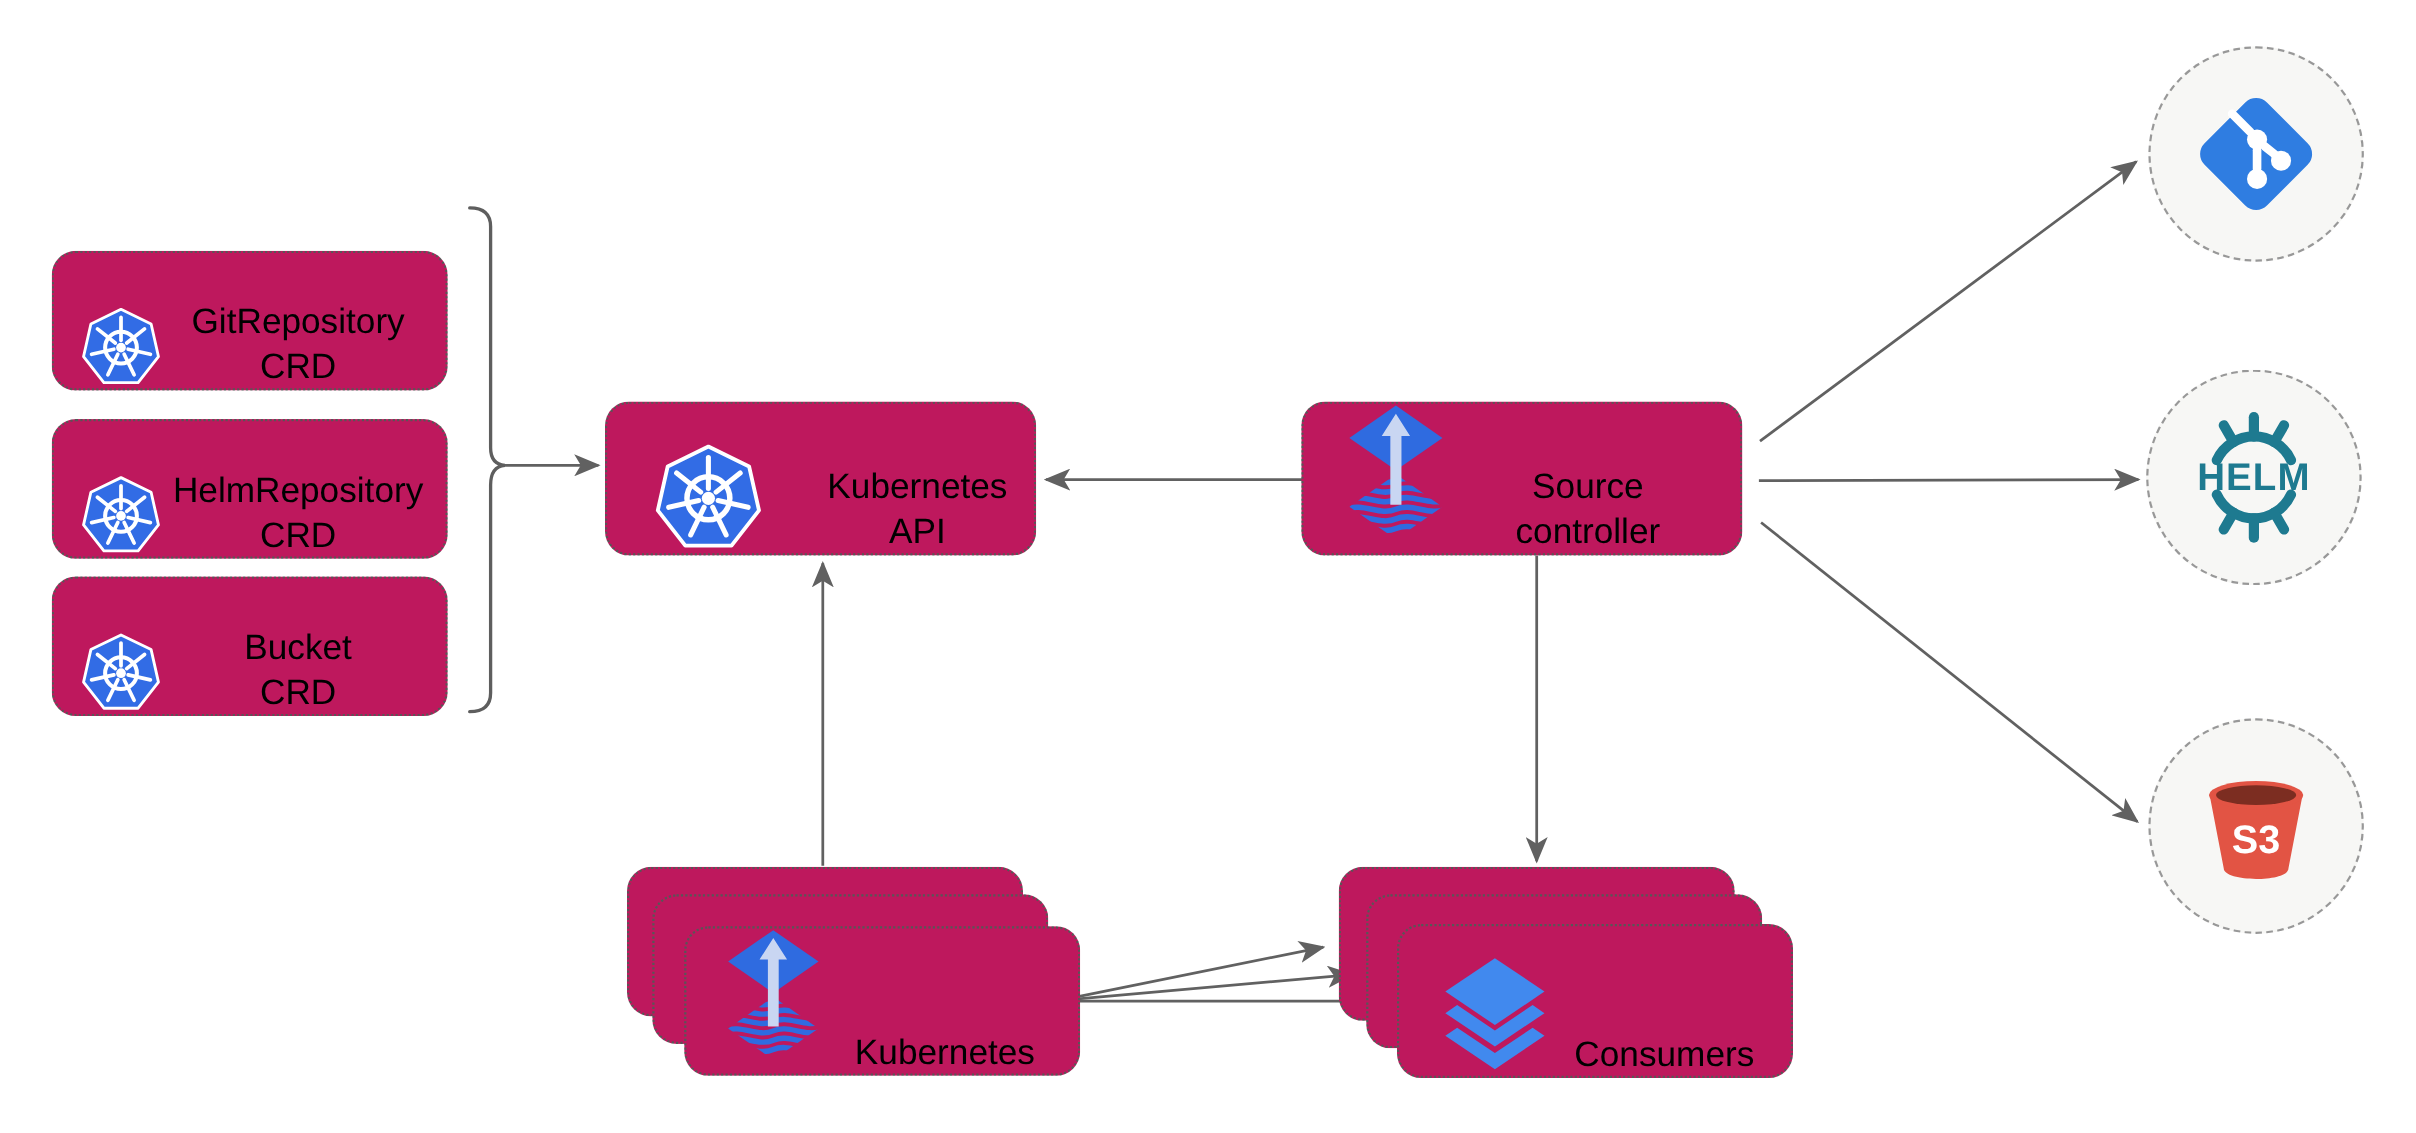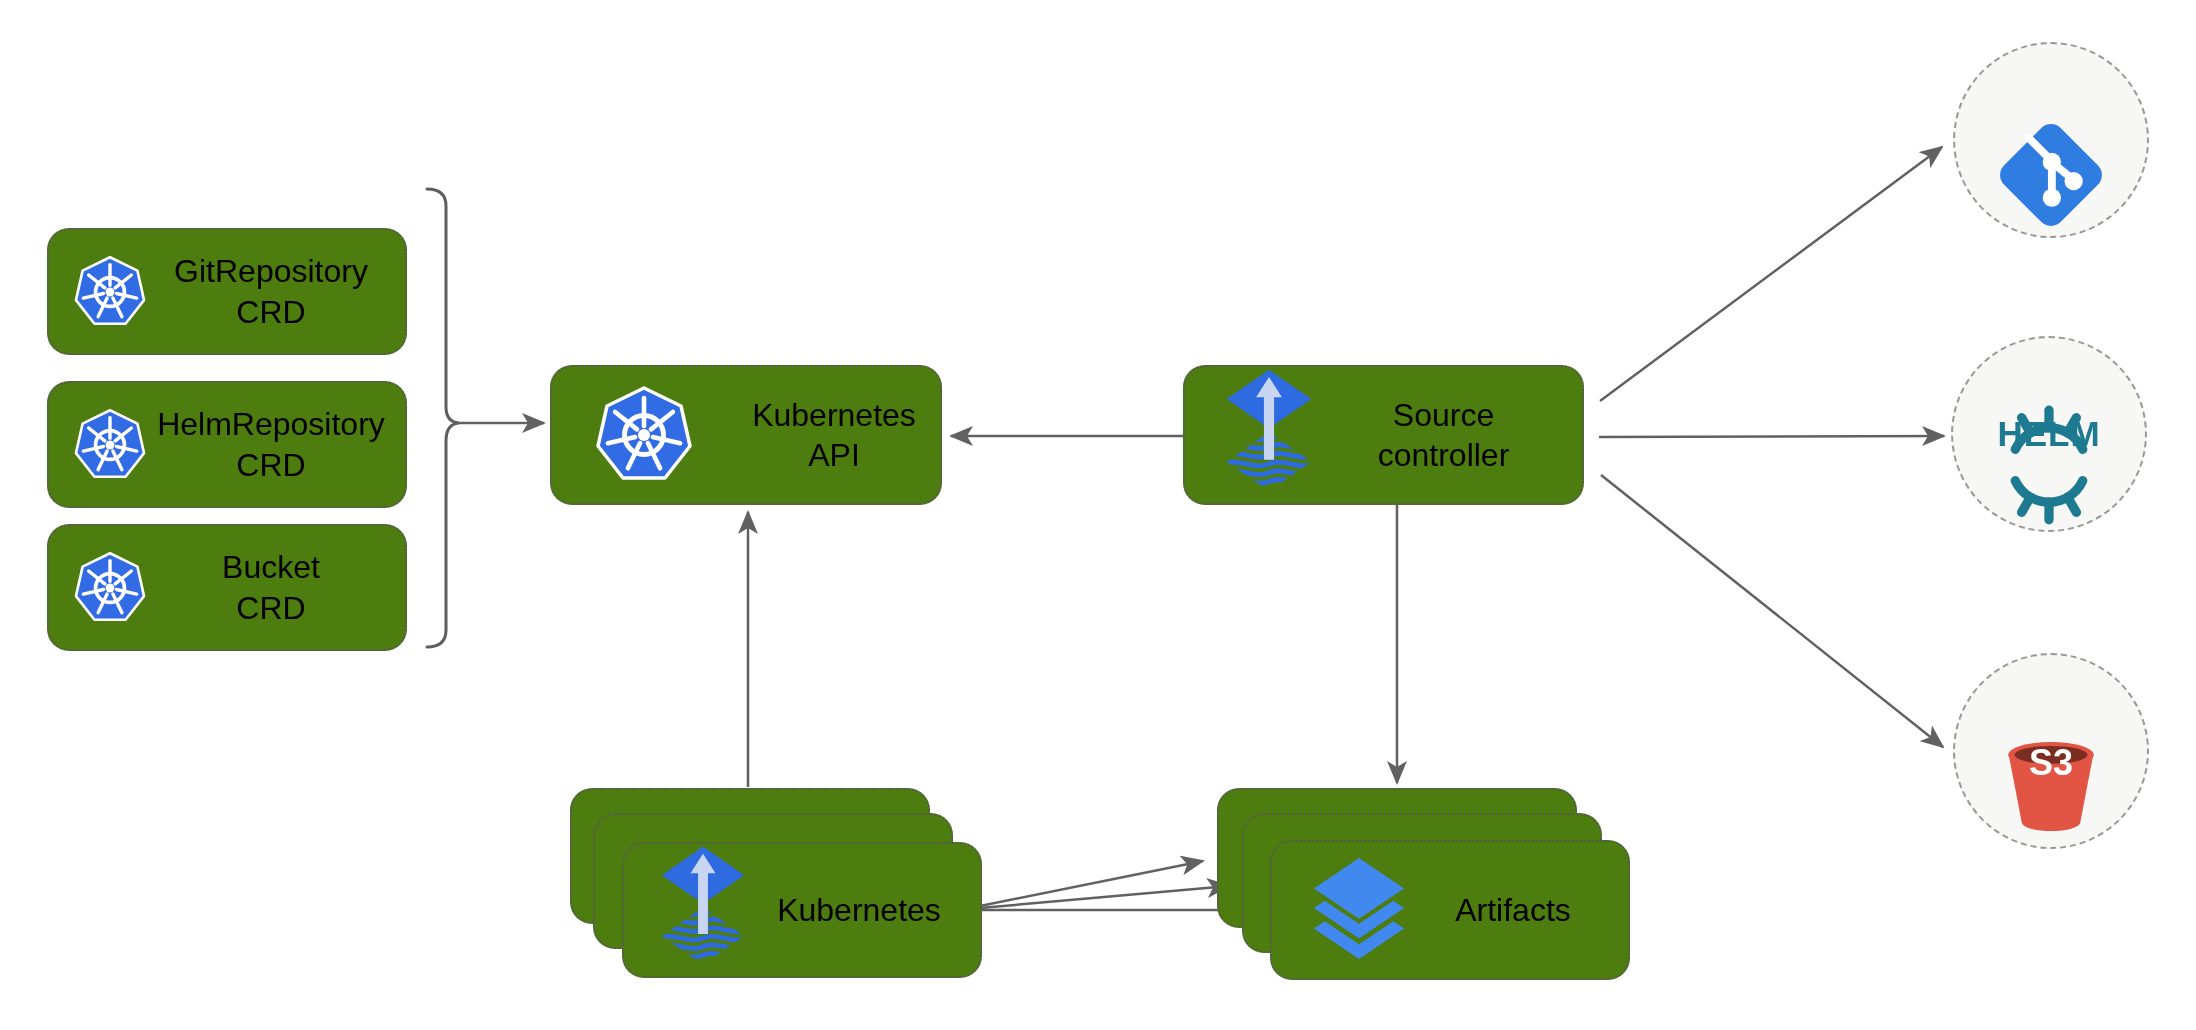--- a/index.html
+++ b/index.html
@@ -2,34 +2,34 @@
 <html><head>
 <meta charset="utf-8">
 <style>
   html,body{margin:0;padding:0;background:#ffffff;}
   .canvas{
     position:relative;width:2196px;height:1030px;background:#ffffff;overflow:hidden;
     font-family:"Liberation Sans","DejaVu Sans",sans-serif;color:#000;
   }
   #wires{position:absolute;left:0;top:0;z-index:0;}
   .box{
-    position:absolute;background:#4d7c0f;border:2px dotted #575757;border-radius:22px;
-    box-sizing:border-box;display:flex;align-items:center;z-index:3;
+    position:absolute;background:#be185d;border:2px dotted #575757;border-radius:22px;
+    box-sizing:border-box;display:flex;align-items:flex-end;z-index:3;
   }
   .stack{z-index:1;}
   .stack.mid{z-index:2;}
   .lbl{
     flex:1;text-align:center;white-space:pre-line;font-size:32px;line-height:1.26;
     color:#000;padding-right:10px;
   }
   .icon{flex:0 0 auto;display:block;}
   .circle{
     position:absolute;width:196px;height:196px;border-radius:50%;
     border:2.5px dashed #989898;background:#F7F7F5;box-sizing:border-box;
-    display:flex;align-items:flex-end;justify-content:center;z-index:3;
+    display:flex;align-items:center;justify-content:center;z-index:3;
   }
   .circle .overlay{
     position:absolute;left:50%;top:50%;transform:translate(-50%,-50%);
     font-weight:bold;white-space:nowrap;
   }
   .helm-word{color:#1E7A90;font-size:35px;letter-spacing:1px;}
   .s3-word{color:#ffffff;font-size:36px;top:56% !important;}
   .hidden-defs{position:absolute;width:0;height:0;overflow:hidden;}
 </style>
 </head>
@@ -179,21 +179,21 @@
       </svg>
     <div class="lbl">Kubernetes</div>
   </div>
 
   <div class="box stack" style="left:1217px;top:788px;width:360px;height:140px;"></div>
   <div class="box stack mid" style="left:1242px;top:813px;width:360px;height:140px;"></div>
   <div class="box" style="left:1270px;top:840px;width:360px;height:140px;padding-left:38px;">
     <svg class="icon" width="98" height="110">
         <use href="#sym-layers"></use>
       </svg>
-    <div class="lbl">Artifacts</div>
+    <div class="lbl">Consumers</div>
   </div>
 
   <div class="circle" style="left:1953px;top:42px;">
     <svg width="122" height="122">
         <use href="#sym-git"></use>
       </svg>
   </div>
 
   <div class="circle" style="left:1951px;top:336px;">
     <svg width="130" height="130">

